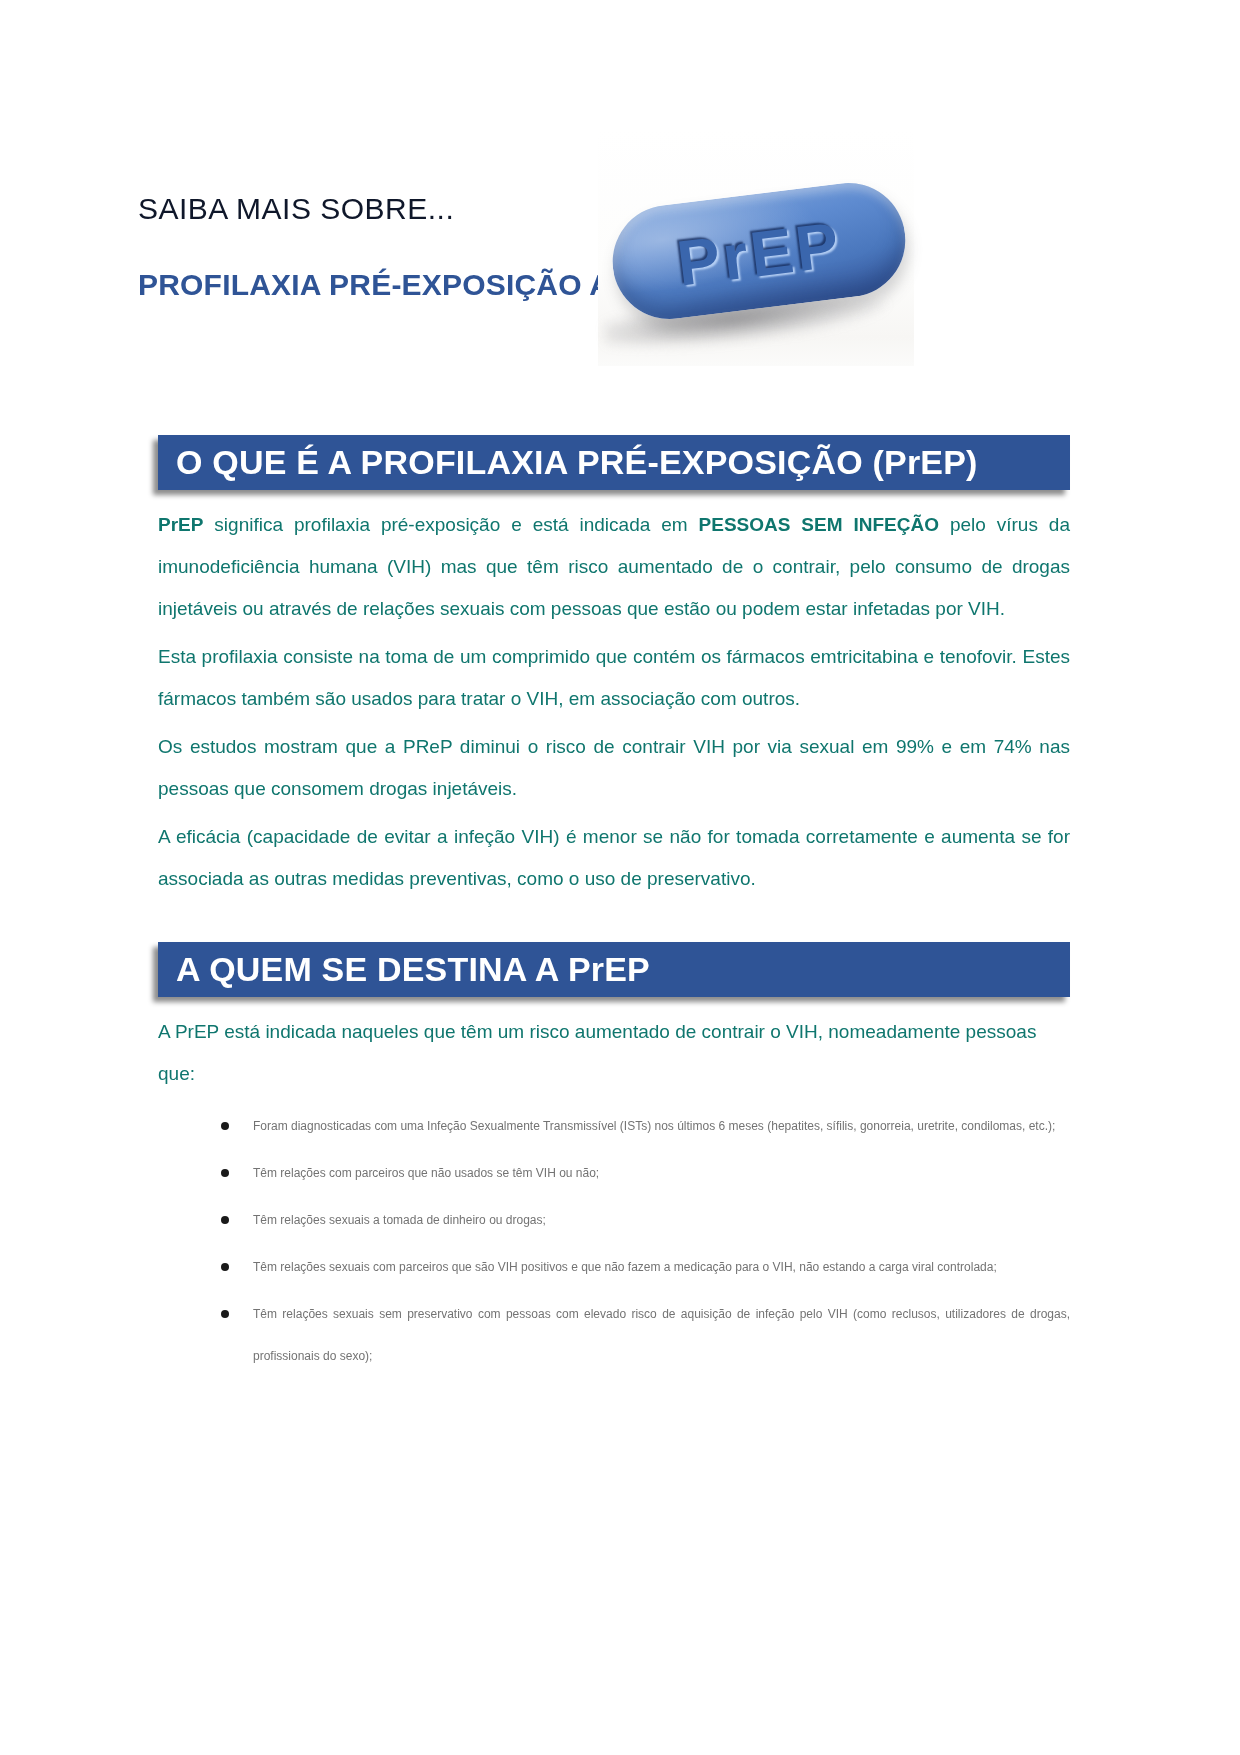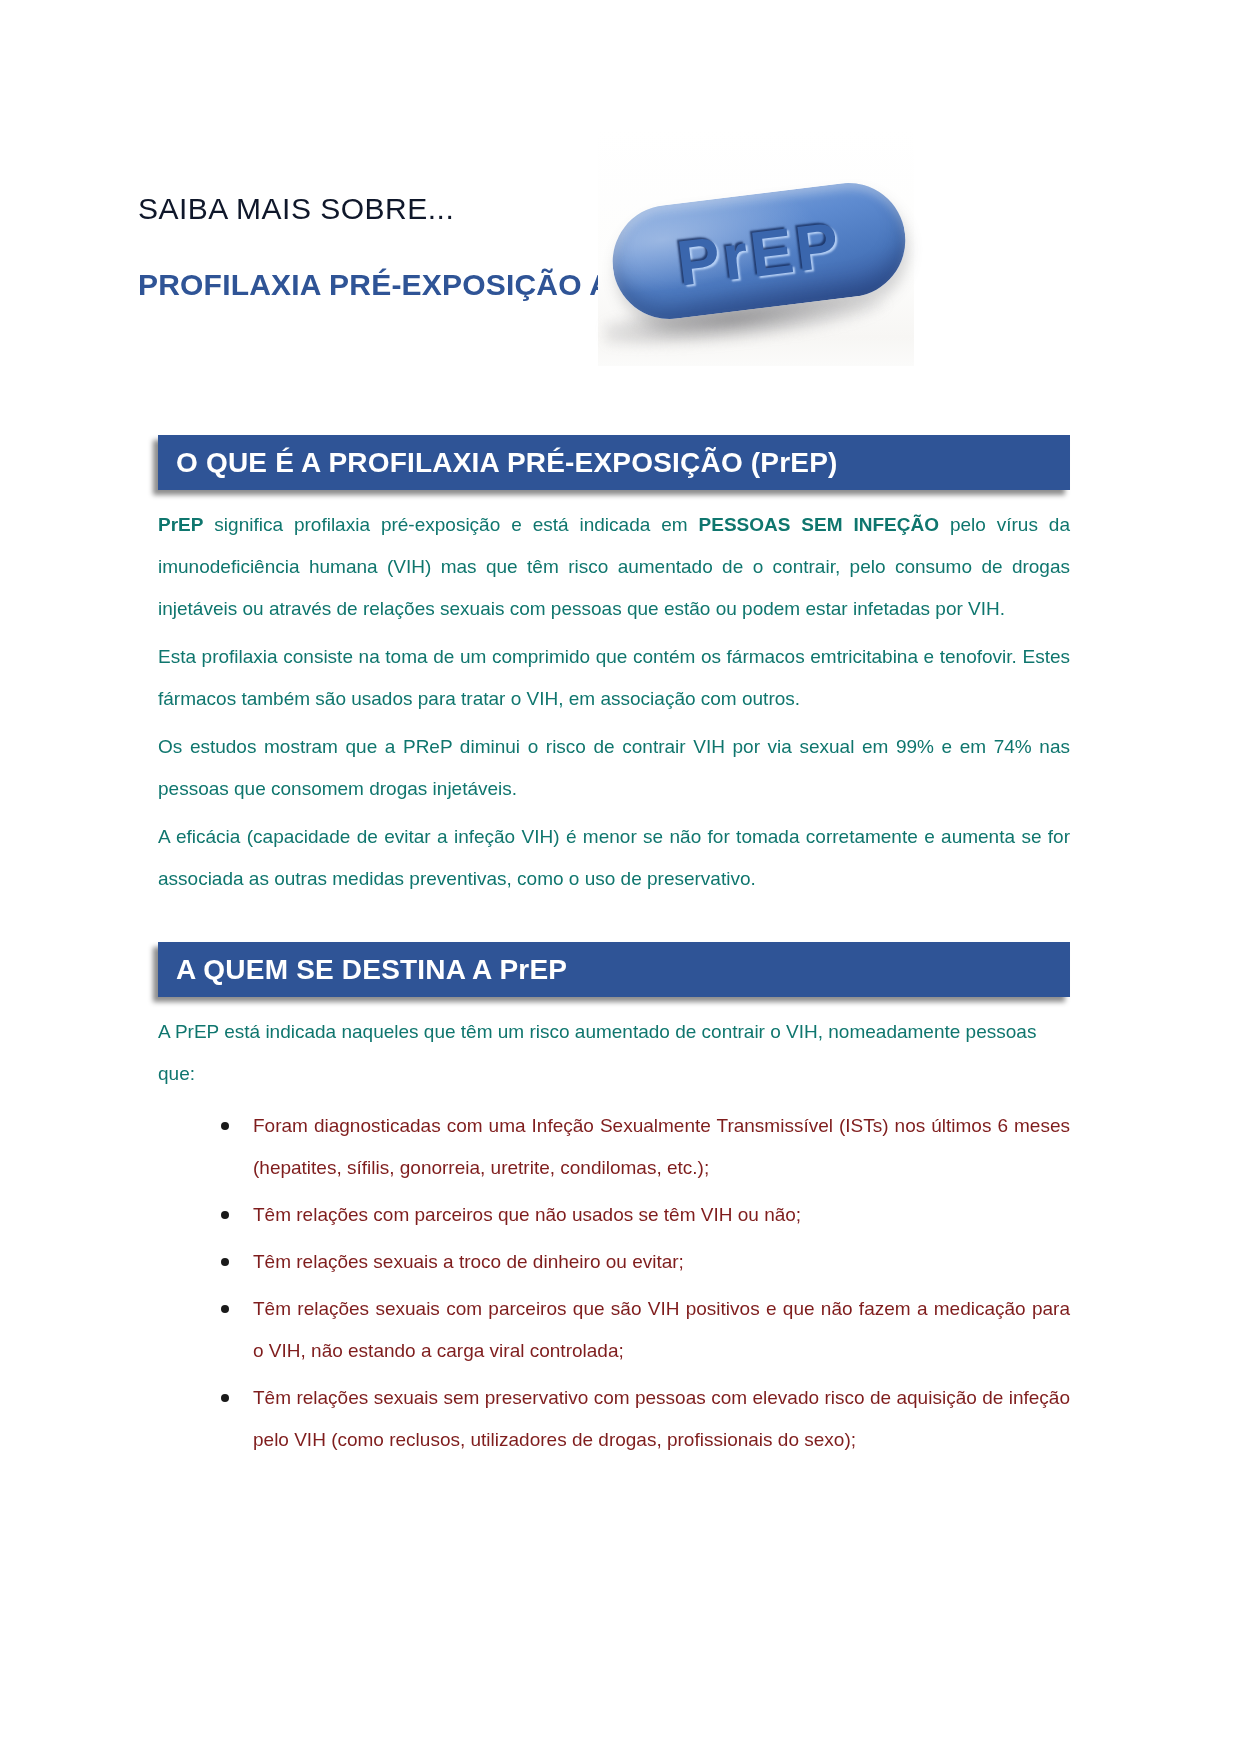--- a/index.html
+++ b/index.html
@@ -91,21 +91,21 @@
     top: 435px;
     width: 912px;
   }
 
   .banner {
     width: 100%;
     height: 55px;
     line-height: 55px;
     background: #2f5496;
     color: #ffffff;
-    font-size: 28px;
+    font-size: 34px;
     font-weight: 700;
     letter-spacing: 0.2px;
     padding-left: 18px;
     box-shadow: -5px 5px 5px rgba(0, 0, 0, 0.45);
     margin-bottom: 14px;
   }
   .banner.second { margin-top: 42px; }
 
   .body-text p {
     font-size: 19px;
@@ -117,23 +117,23 @@
   .body-text p.no-justify { text-align: left; }
   .body-text b { font-weight: 700; }
 
   ul.bullet-list {
     list-style: none;
     margin-top: 10px;
   }
   ul.bullet-list li {
     position: relative;
     padding-left: 95px;
-    font-size: 19px;
+    font-size: 12px;
     line-height: 42px;
-    color: #7f1d1d;
+    color: #737373;
     text-align: justify;
     margin-bottom: 5px;
   }
   .bullet-dot-icon {
     position: absolute;
     left: 63px;
     top: 17px;
     width: 8px;
     height: 8px;
     border-radius: 50%;
@@ -171,20 +171,20 @@
     <div class="banner second">
       <span>A QUEM SE DESTINA A PrEP</span>
     </div>
 
     <div class="body-text">
       <p class="no-justify">A PrEP está indicada naqueles que têm um risco aumentado de contrair o VIH, nomeadamente pessoas que:</p>
 
       <ul class="bullet-list">
         <li><span class="bullet-dot-icon"></span><span>Foram diagnosticadas com uma Infeção Sexualmente Transmissível (ISTs) nos últimos 6 meses (hepatites, sífilis, gonorreia, uretrite, condilomas, etc.);</span></li>
         <li><span class="bullet-dot-icon"></span><span>Têm relações com parceiros que não usados se têm VIH ou não;</span></li>
-        <li><span class="bullet-dot-icon"></span><span>Têm relações sexuais a troco de dinheiro ou evitar;</span></li>
+        <li><span class="bullet-dot-icon"></span><span>Têm relações sexuais a tomada de dinheiro ou drogas;</span></li>
         <li><span class="bullet-dot-icon"></span><span>Têm relações sexuais com parceiros que são VIH positivos e que não fazem a medicação para o VIH, não estando a carga viral controlada;</span></li>
         <li><span class="bullet-dot-icon"></span><span>Têm relações sexuais sem preservativo com pessoas com elevado risco de aquisição de infeção pelo VIH (como reclusos, utilizadores de drogas, profissionais do sexo);</span></li>
       </ul>
     </div>
 
   </div>
 </div>
 
 </body></html>

